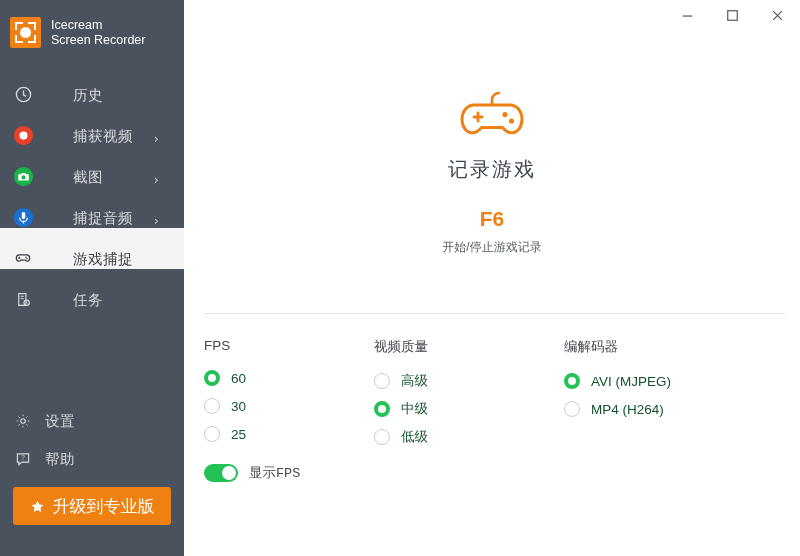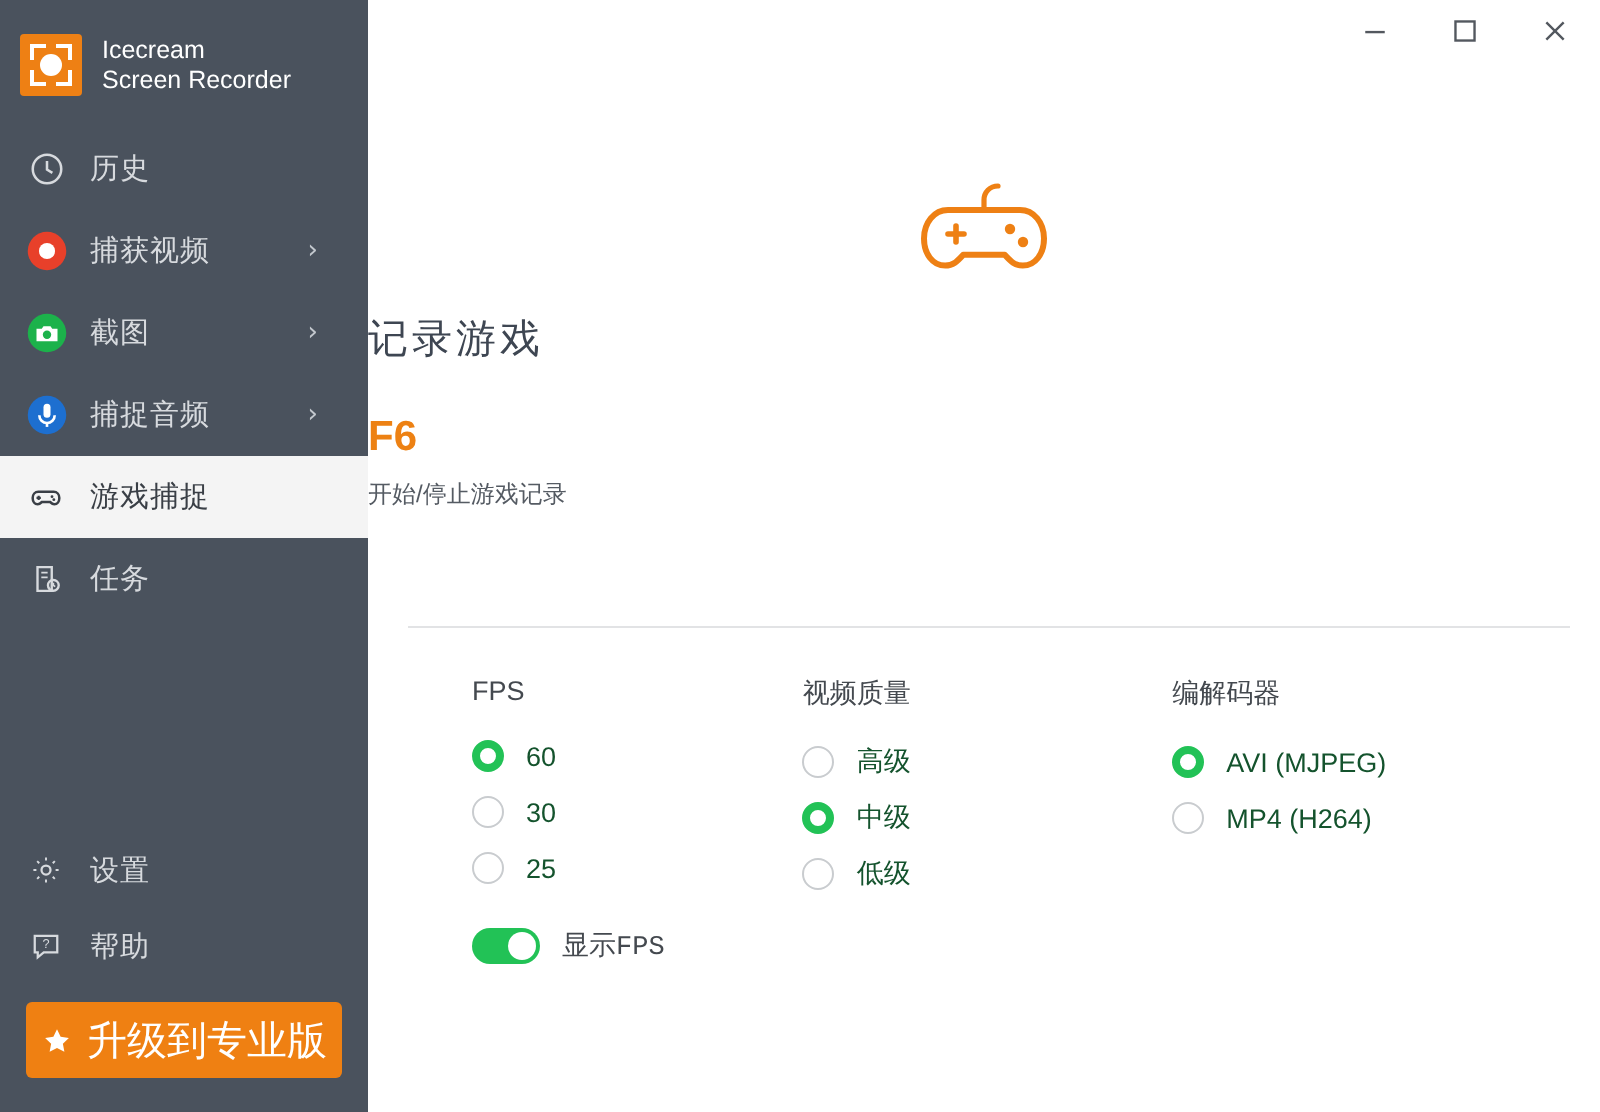--- a/index.html
+++ b/index.html
@@ -71,27 +71,28 @@
     line-height: 15px;
   }
   .brand-text .l2 { font-weight: normal; }
 
   .nav {
     margin-top: 20px;
   }
   .nav-item {
     height: 41px;
     display: flex;
-    align-items: center;
+    align-items: flex-end;
     padding-left: 12px;
     box-sizing: border-box;
     position: relative;
     color: #d7dade;
     font-size: 14.5px;
     cursor: default;
+    gap: 28px;
   }
   .nav-item.active {
     background: #f4f4f4;
     color: #3a3f46;
   }
   .nav-icon {
     width: 22px;
     height: 22px;
     flex: 0 0 22px;
     display: flex;
@@ -106,21 +107,21 @@
     position: absolute;
     right: 25px;
     color: #c3c8ce;
     font-size: 13px;
     font-family: "DejaVu Sans", sans-serif;
   }
 
   .sidebar-bottom {
     position: absolute;
     left: 0;
-    bottom: 0;
+    bottom: 14px;
     width: 184px;
   }
   .bottom-item {
     height: 38px;
     display: flex;
     align-items: center;
     padding-left: 12px;
     box-sizing: border-box;
     color: #d7dade;
     font-size: 14.5px;
@@ -128,21 +129,21 @@
   }
   .upgrade-btn {
     margin: 9px 13px 17px 13px;
     height: 38px;
     background: #ef8012;
     border-radius: 3px;
     display: flex;
     align-items: center;
     justify-content: center;
     color: #ffffff;
-    font-size: 20px;
+    font-size: 17px;
     cursor: pointer;
     border: none;
     width: 158px;
     box-sizing: border-box;
     font-family: inherit;
   }
   .upgrade-star {
     margin-right: 8px;
     display: flex;
     align-items: center;
@@ -164,21 +165,21 @@
     width: 45px;
     height: 30px;
     display: flex;
     align-items: center;
     justify-content: center;
     cursor: default;
     color: #5a5f66;
   }
 
   .hero {
-    text-align: left;
+    text-align: center;
     margin-top: 52px;
   }
   .hero-icon {
     display: flex;
     justify-content: center;
     height: 60px;
   }
   .hero-title {
     margin-top: 12px;
     font-size: 20px;
@@ -205,21 +206,20 @@
     height: 1px;
     background: #e2e3e5;
   }
 
   .options {
     position: absolute;
     top: 338px;
     left: 0;
     right: 0;
     display: flex;
-    margin-left: 32px;
   }
   .opt-col { box-sizing: border-box; }
   .opt-col.c1 { width: 190px; padding-left: 20px; }
   .opt-col.c2 { width: 190px; }
   .opt-col.c3 { width: 220px; }
   .opt-title {
     font-size: 13.5px;
     color: #44494f;
     margin-bottom: 11px;
   }

